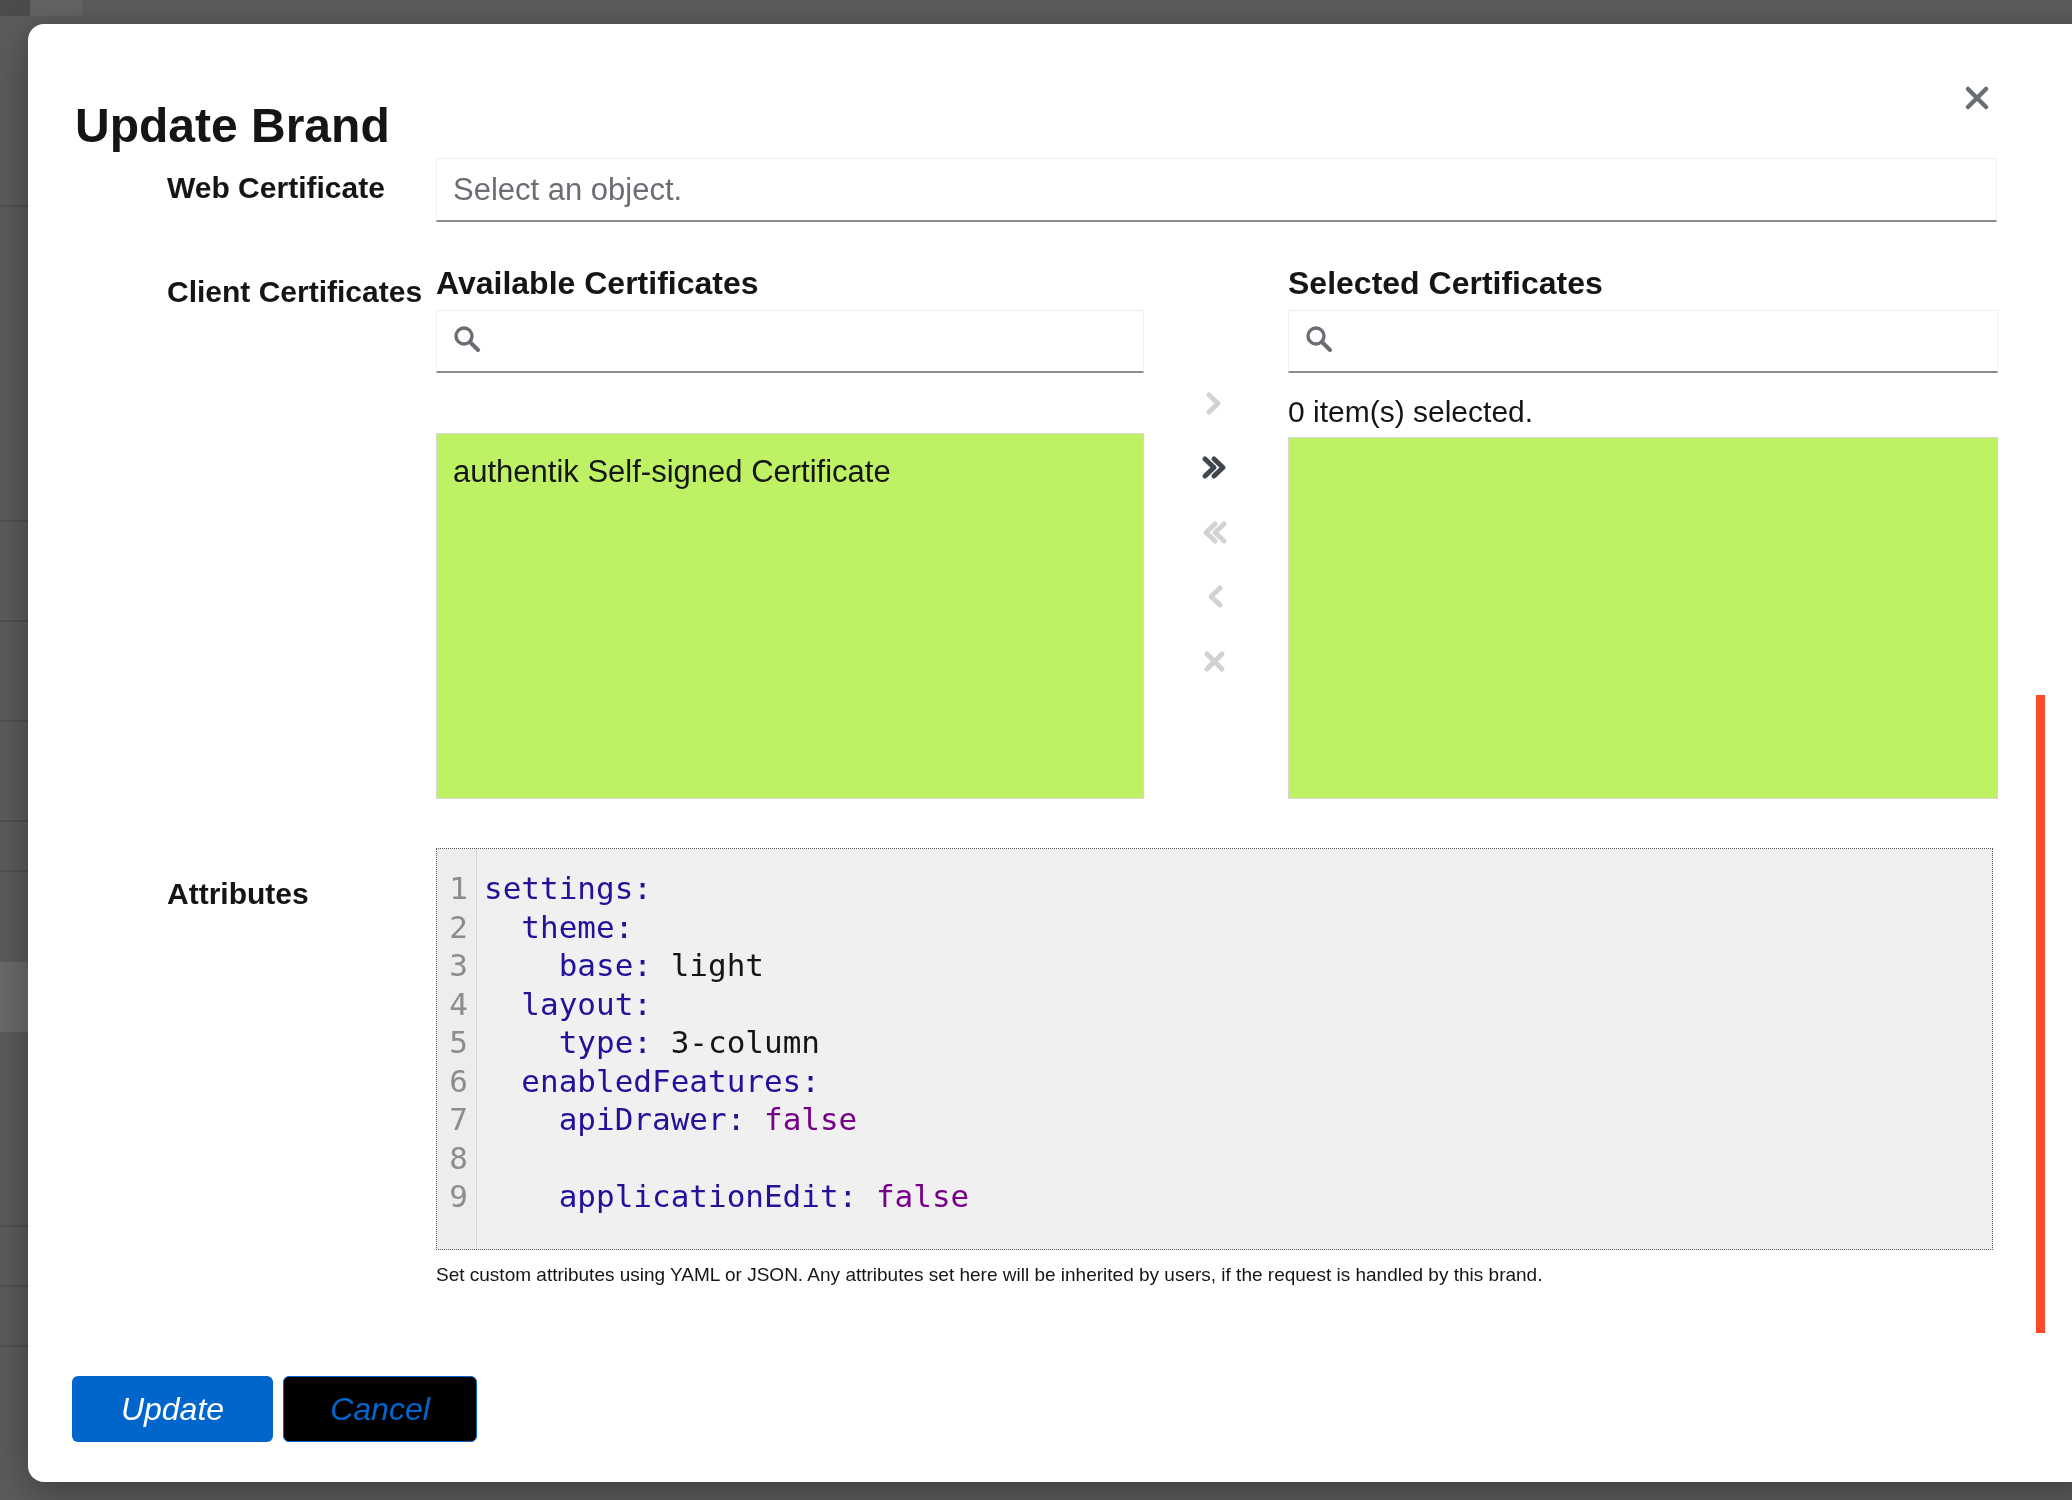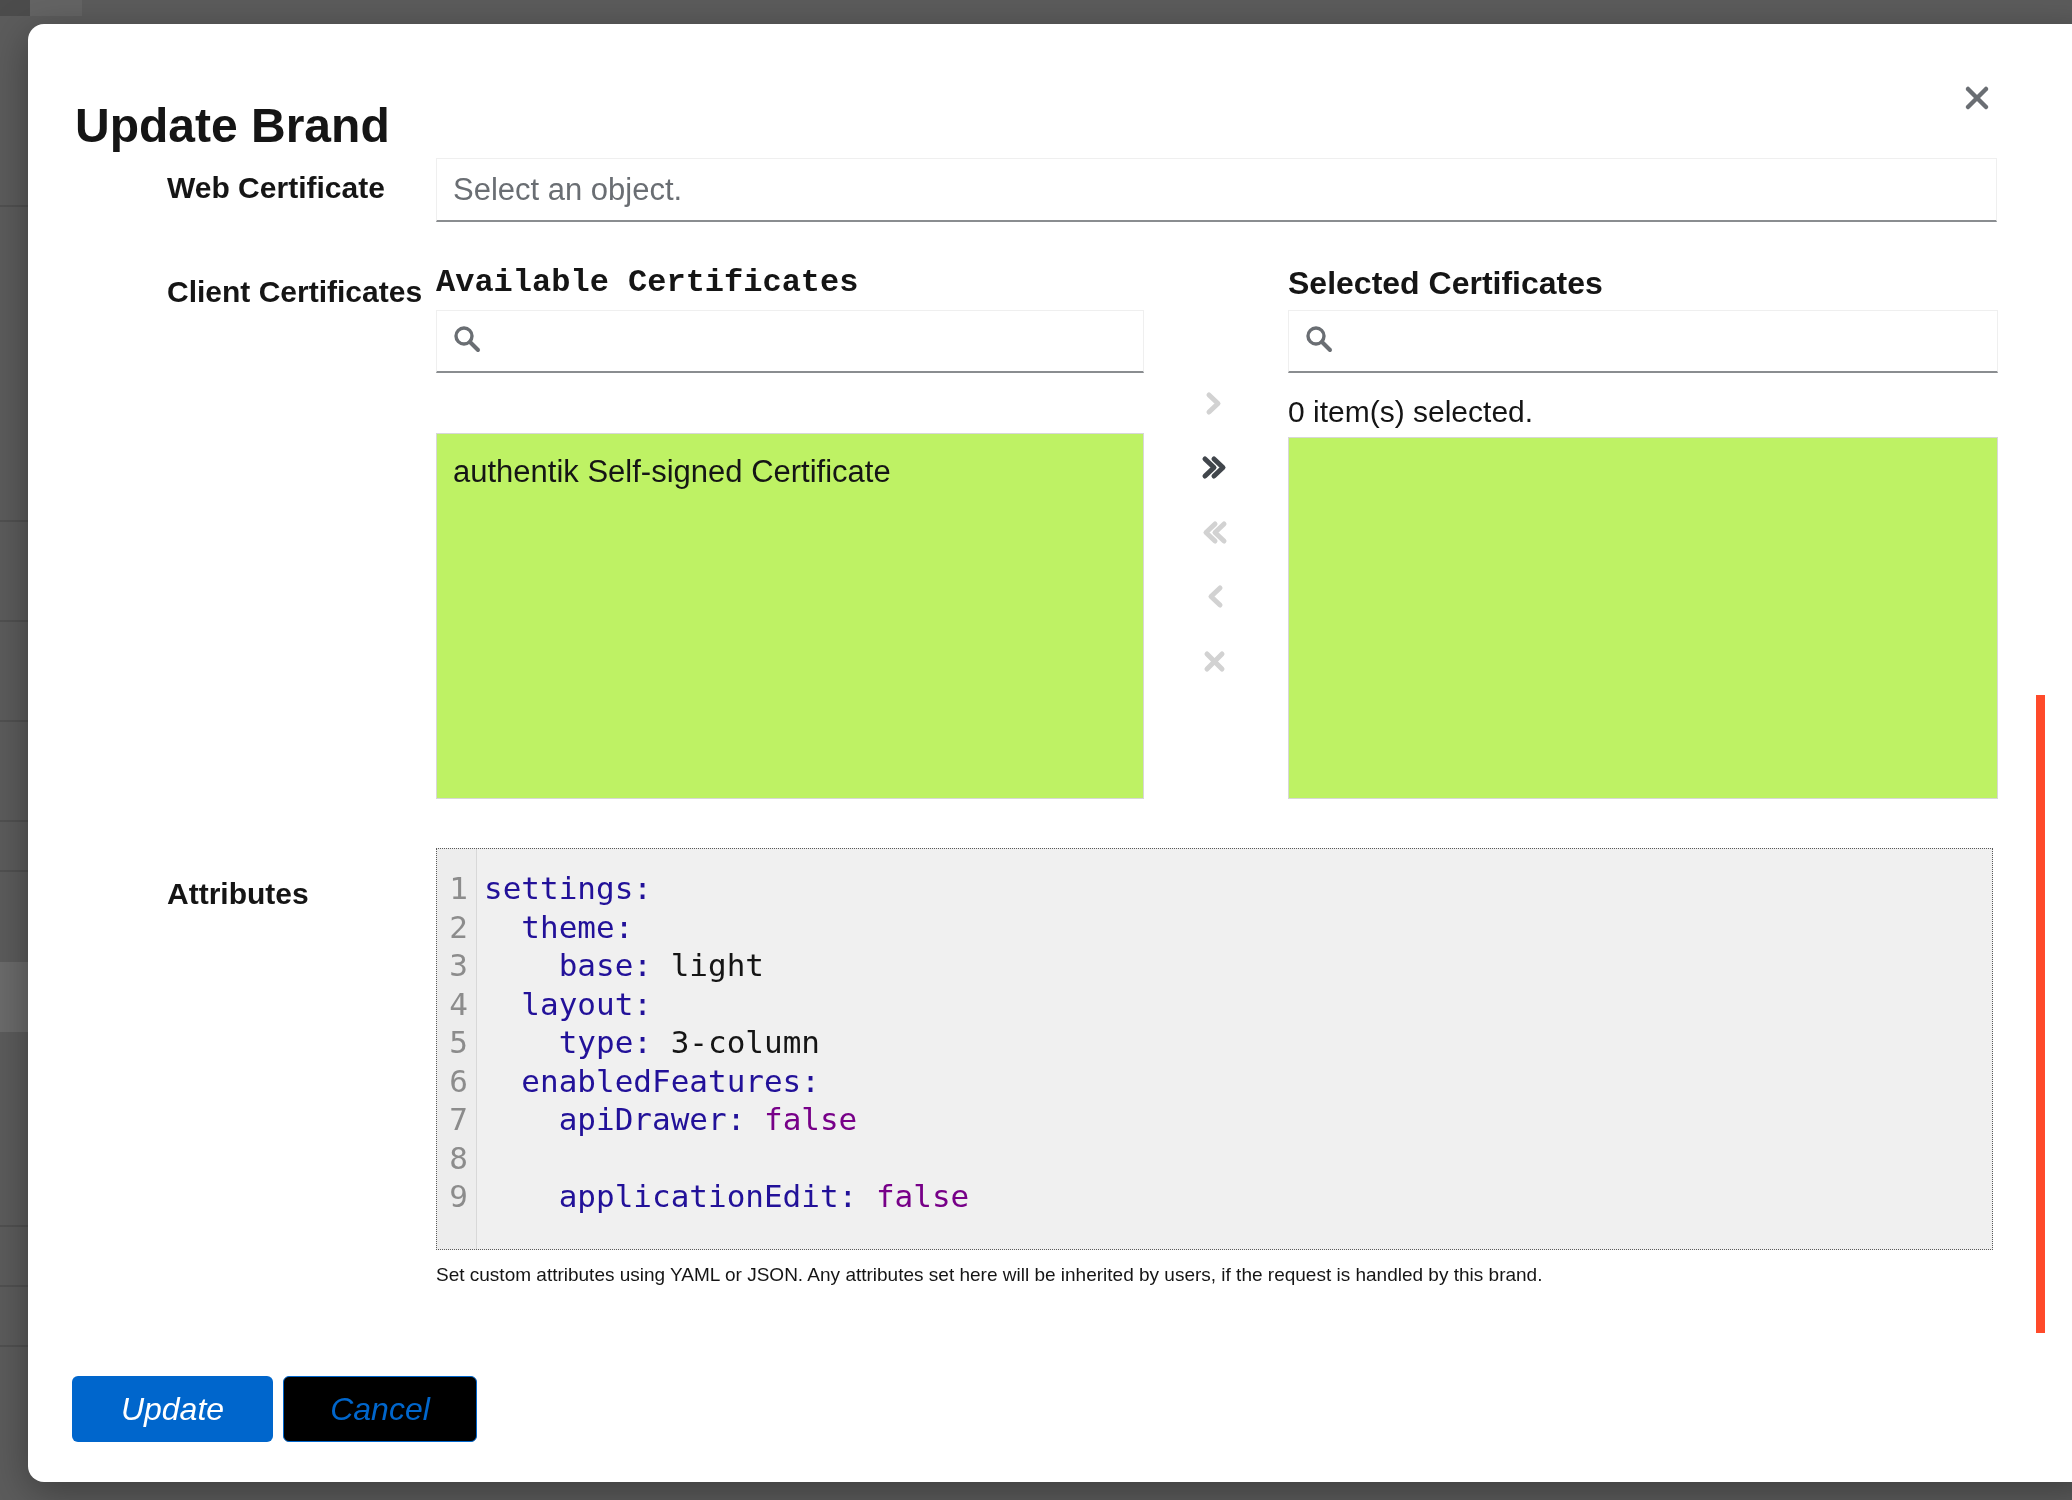--- a/index.html
+++ b/index.html
@@ -130,21 +130,21 @@
         <line x1="26" y1="8" x2="8" y2="26" stroke="#6a6e73" stroke-width="4.5" stroke-linecap="round"></line>
       </svg>
     </span>
   </button>
 
   <label class="form-label" style="top:146px;">Web Certificate</label>
   <input id="web-cert-input" class="pf-input" type="text" placeholder="Select an object." style="">
 
   <label class="form-label" style="top:250px;">Client Certificates</label>
 
-  <div class="dl-heading" style="left:408px;font-family:Liberation Mono, monospace;">Available Certificates</div>
+  <div class="dl-heading" style="left:408px;">Available Certificates</div>
   <div class="dl-heading" style="left:1260px;">Selected Certificates</div>
 
   <div class="search-box" style="left:408px;width:708px;">
     <span>
       <svg width="32" height="32" viewBox="0 0 32 32" fill="none">
         <circle cx="13" cy="13" r="8" stroke="#6a6e73" stroke-width="3.4"></circle>
         <line x1="19" y1="19" x2="27" y2="27" stroke="#6a6e73" stroke-width="4" stroke-linecap="round"></line>
       </svg>
     </span>
     <input type="text" aria-label="Filter available certificates" style="">

